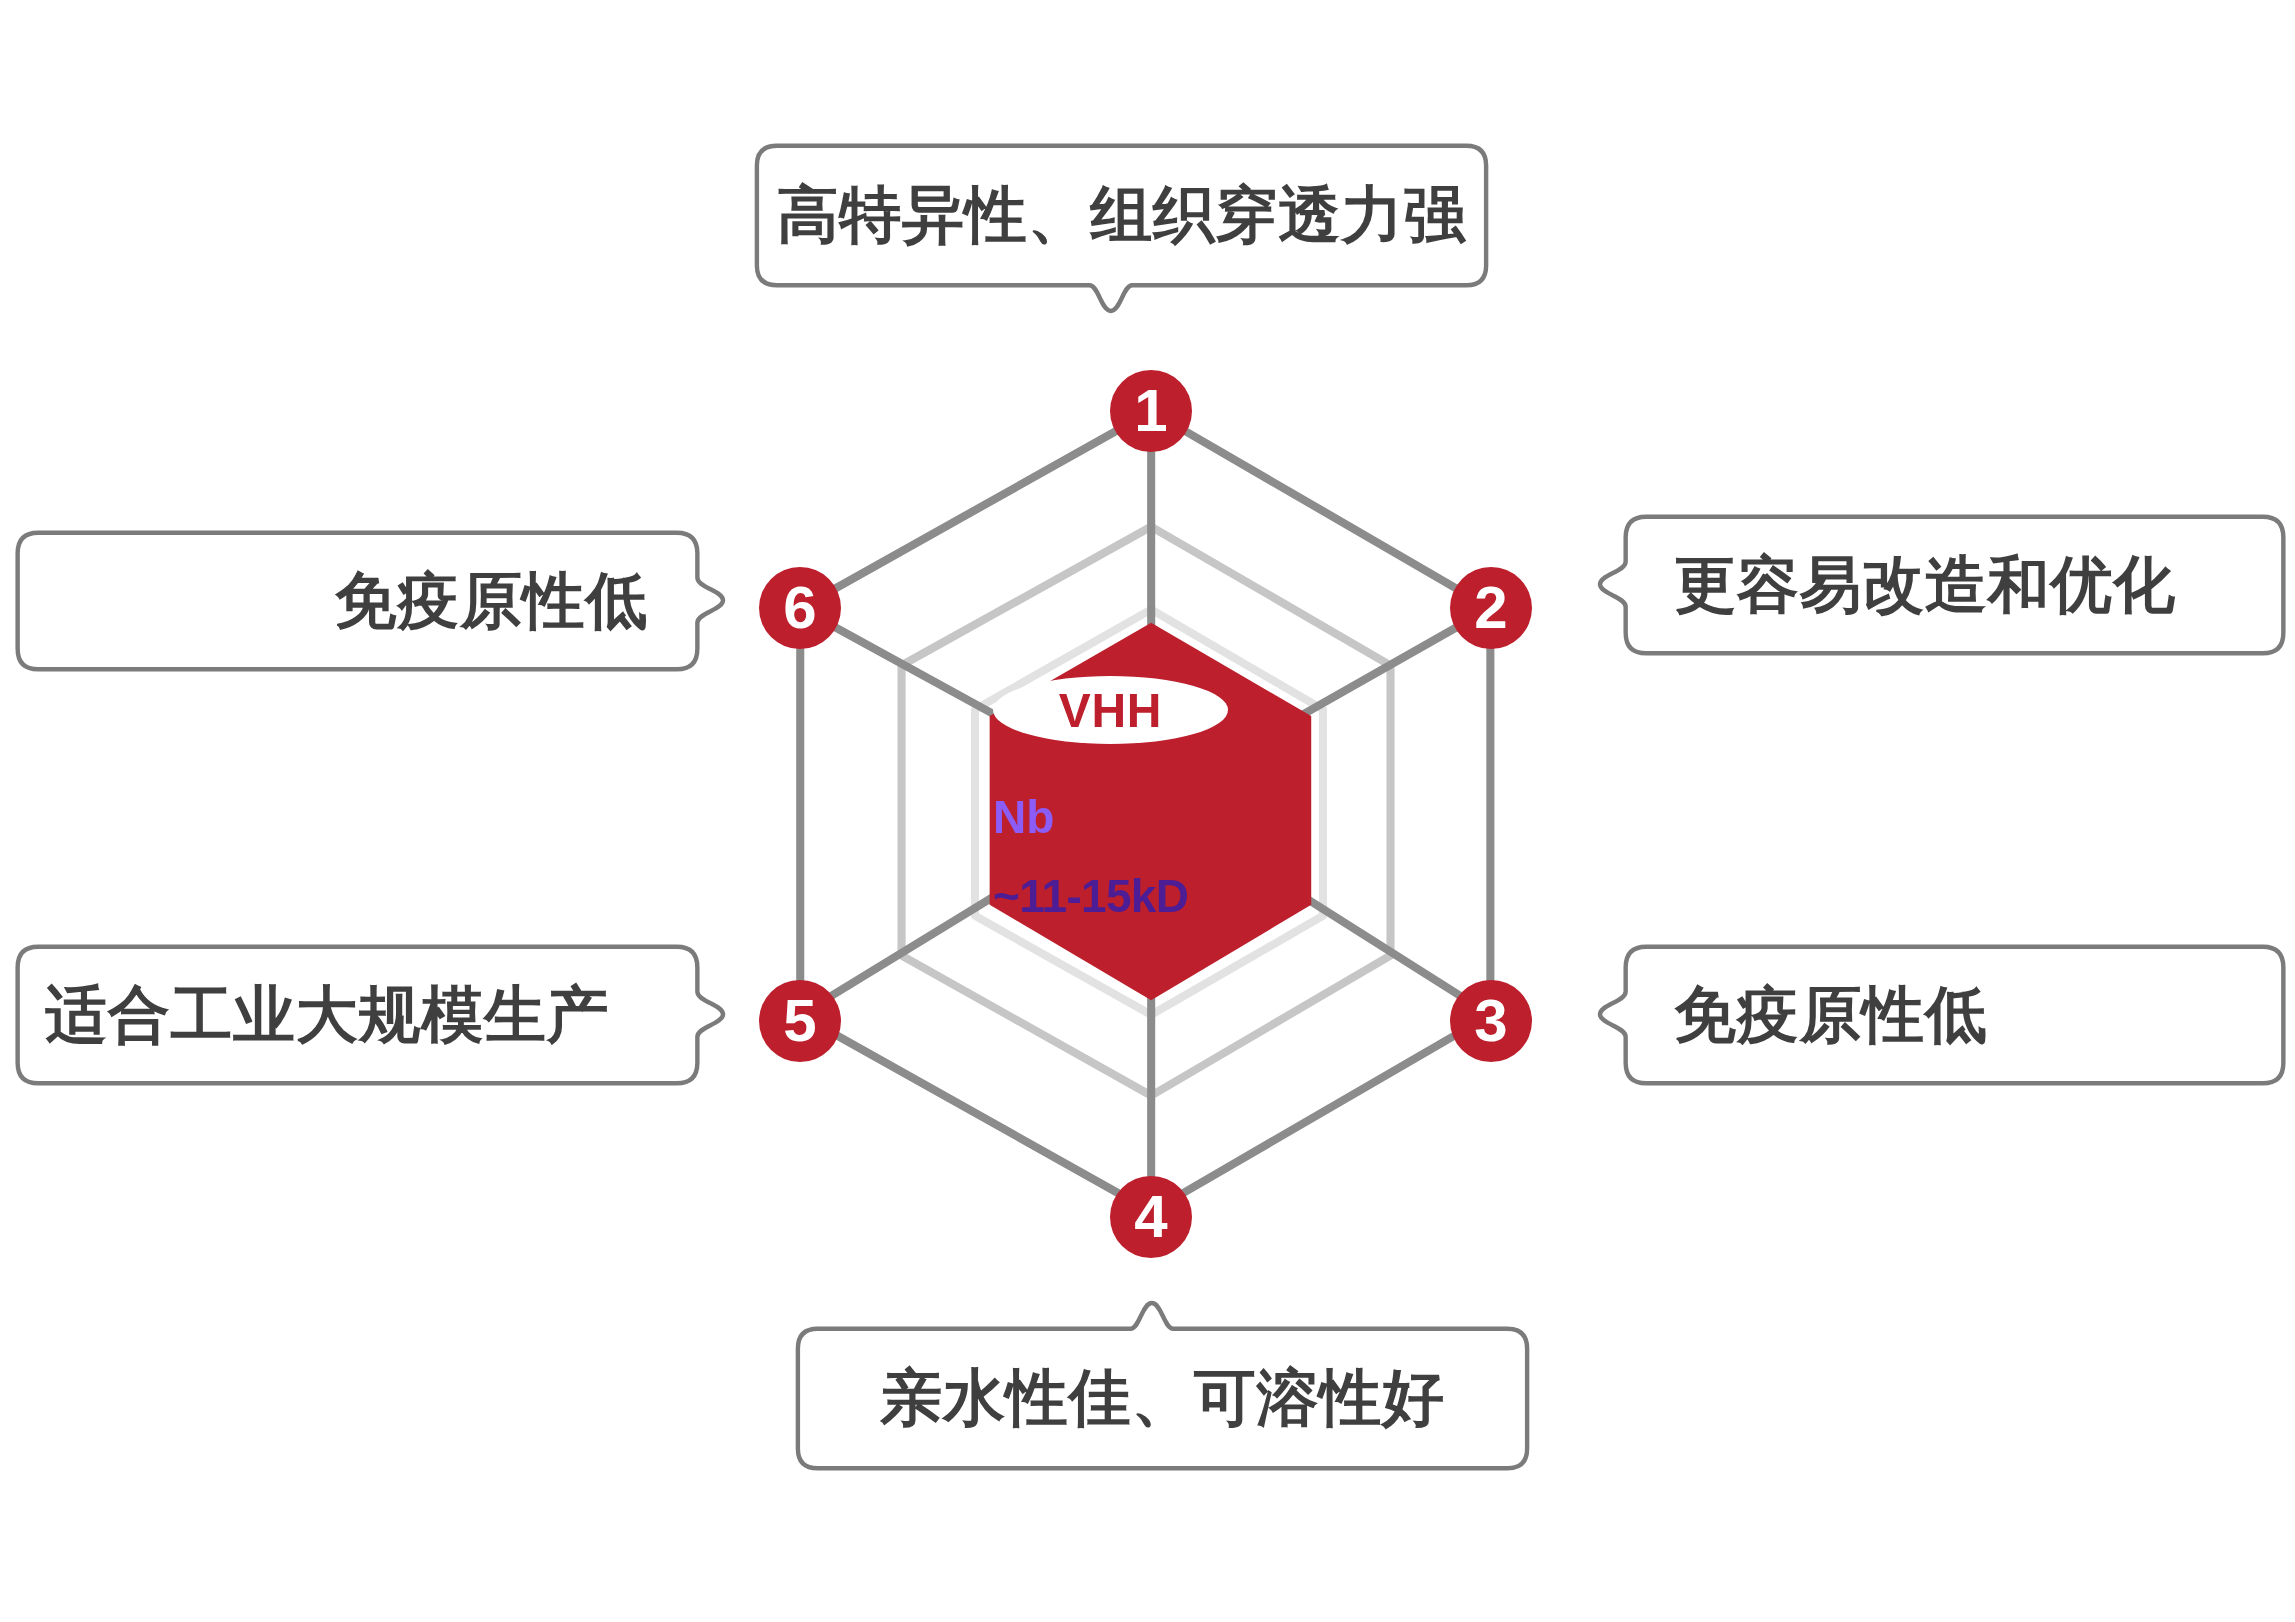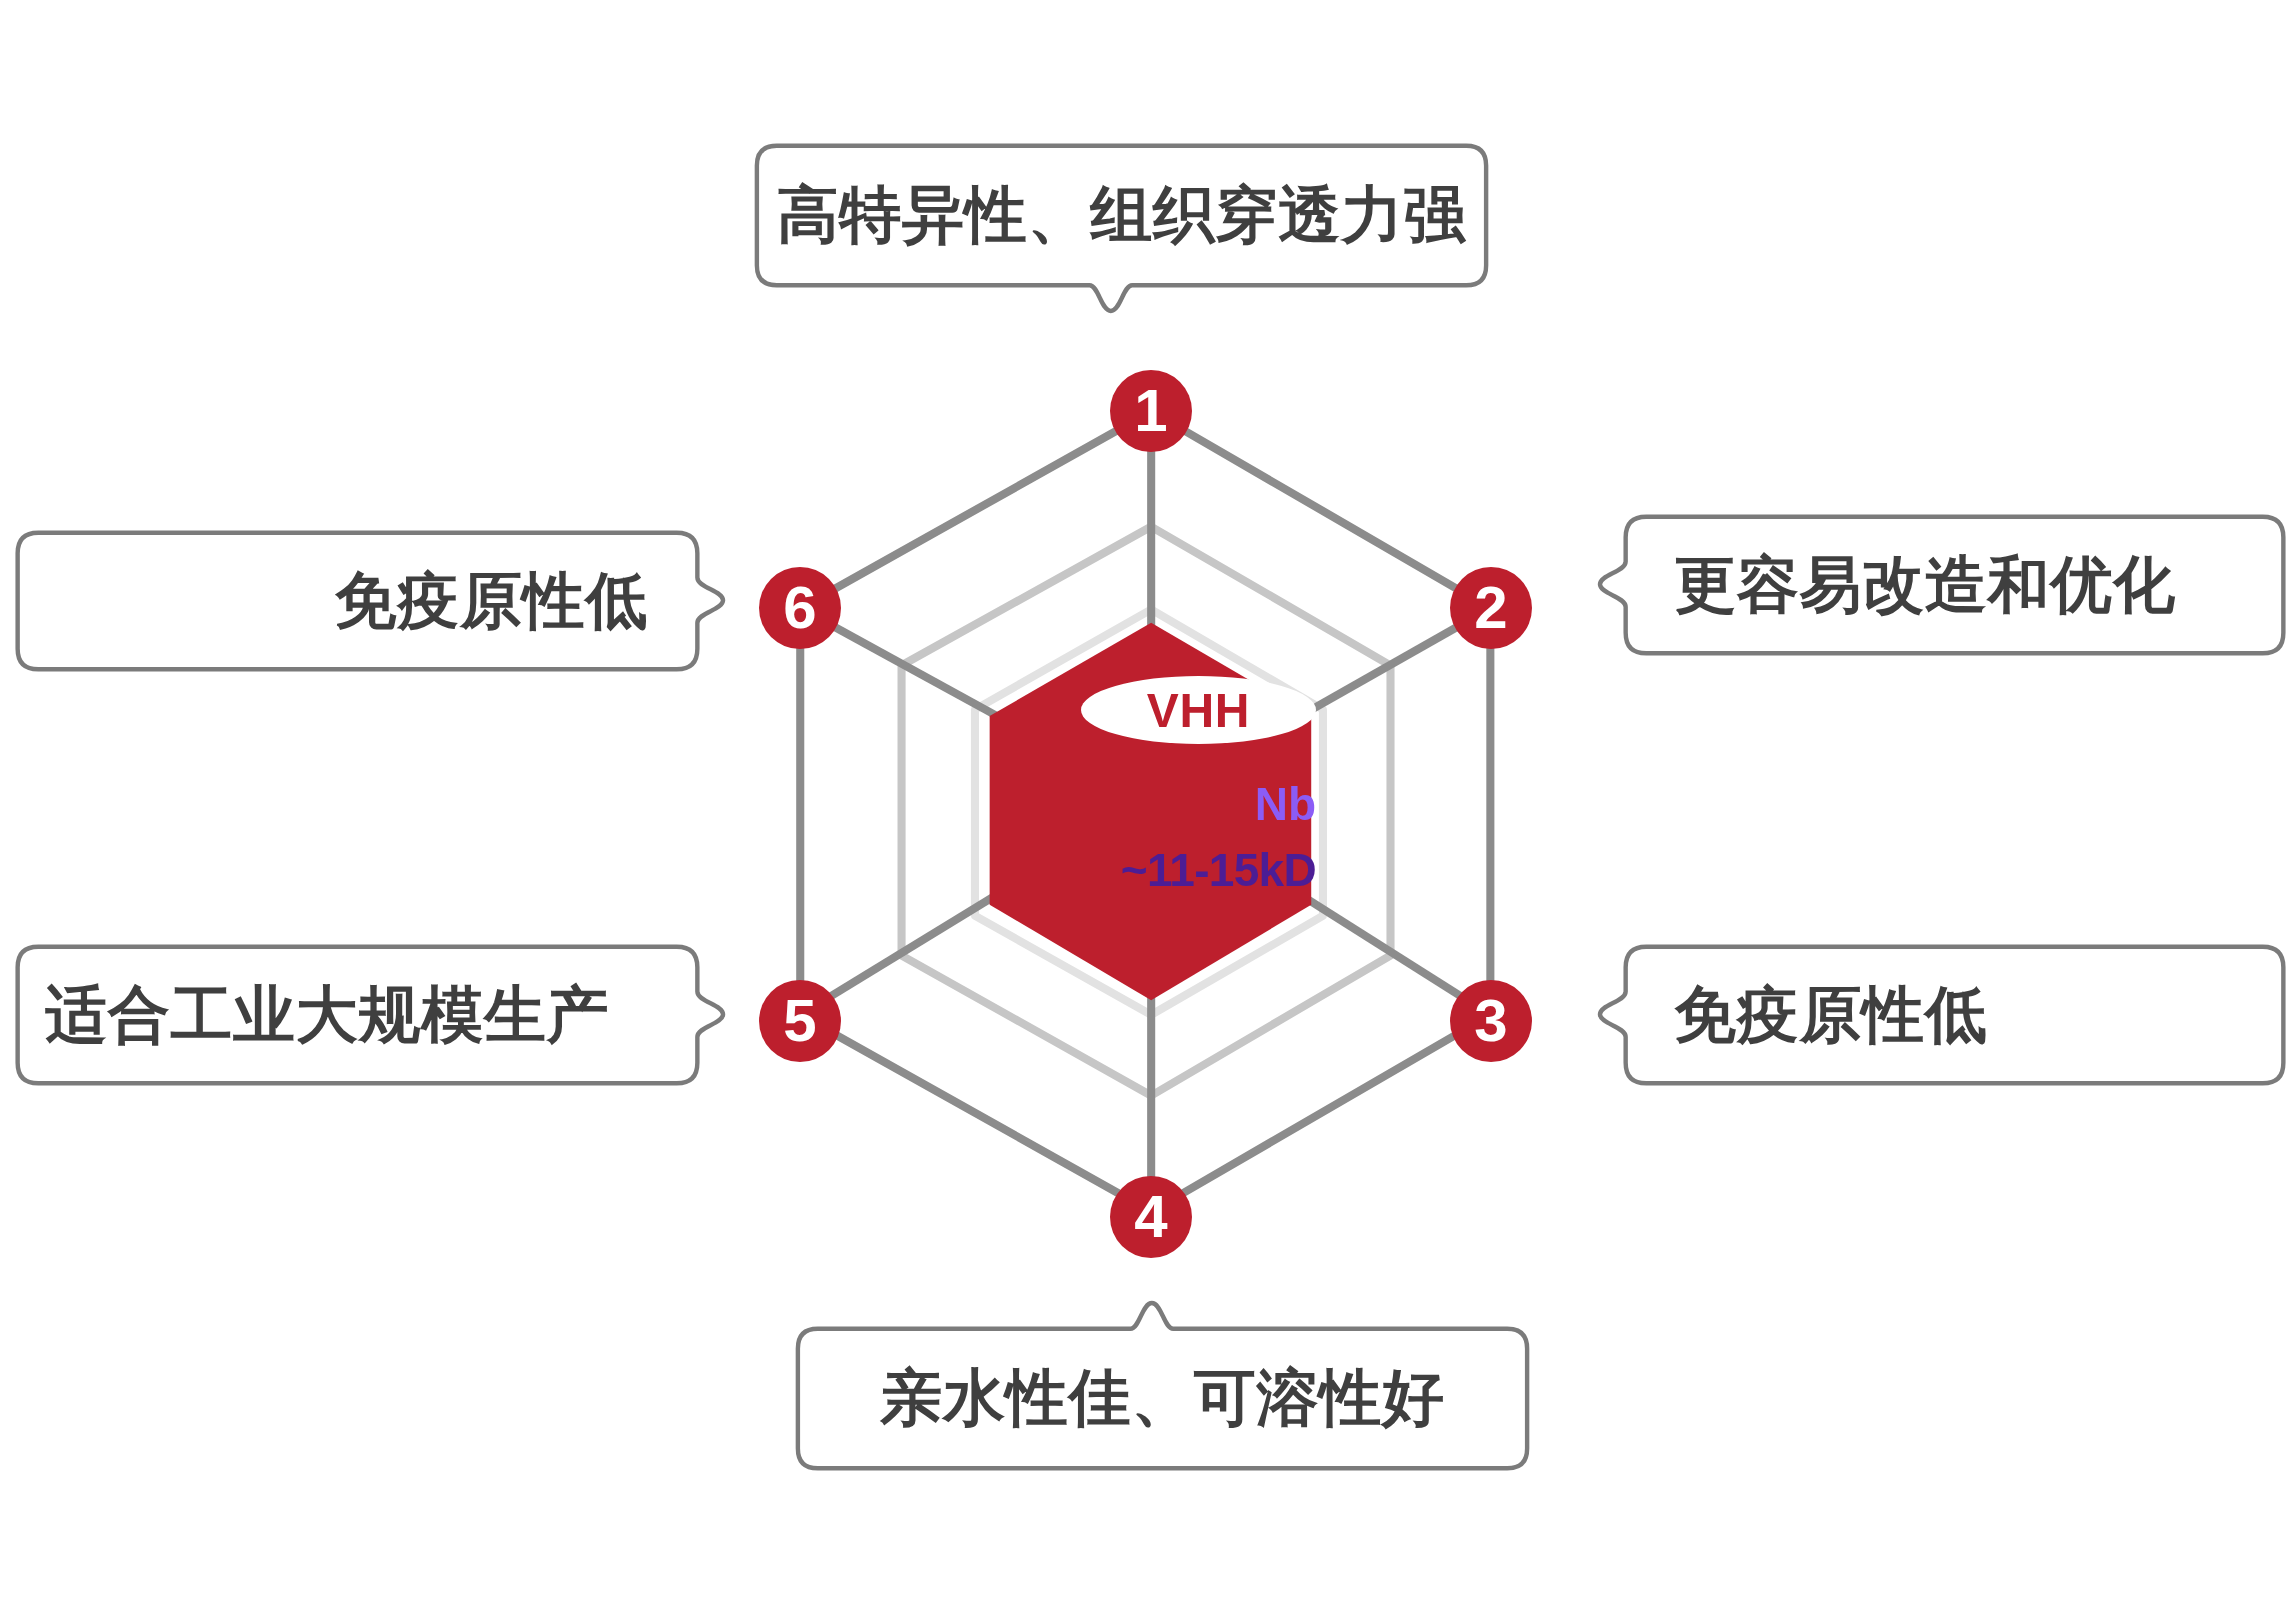--- a/index.html
+++ b/index.html
@@ -146,22 +146,23 @@
 
   .center-stack {
     position: absolute;
     left: 993px;
     top: 676px;
     width: 323px;
     height: 264px;
     z-index: 22;
     display: flex;
     flex-direction: column;
-    align-items: flex-end;
+    align-items: flex-start;
     pointer-events: none;
+    gap: 13px;
   }
   .vhh-pill {
     width: 235px;
     height: 68px;
     border-radius: 50%;
     background: #ffffff;
     display: flex;
     align-items: center;
     justify-content: center;
     color: #bd1f2d;

